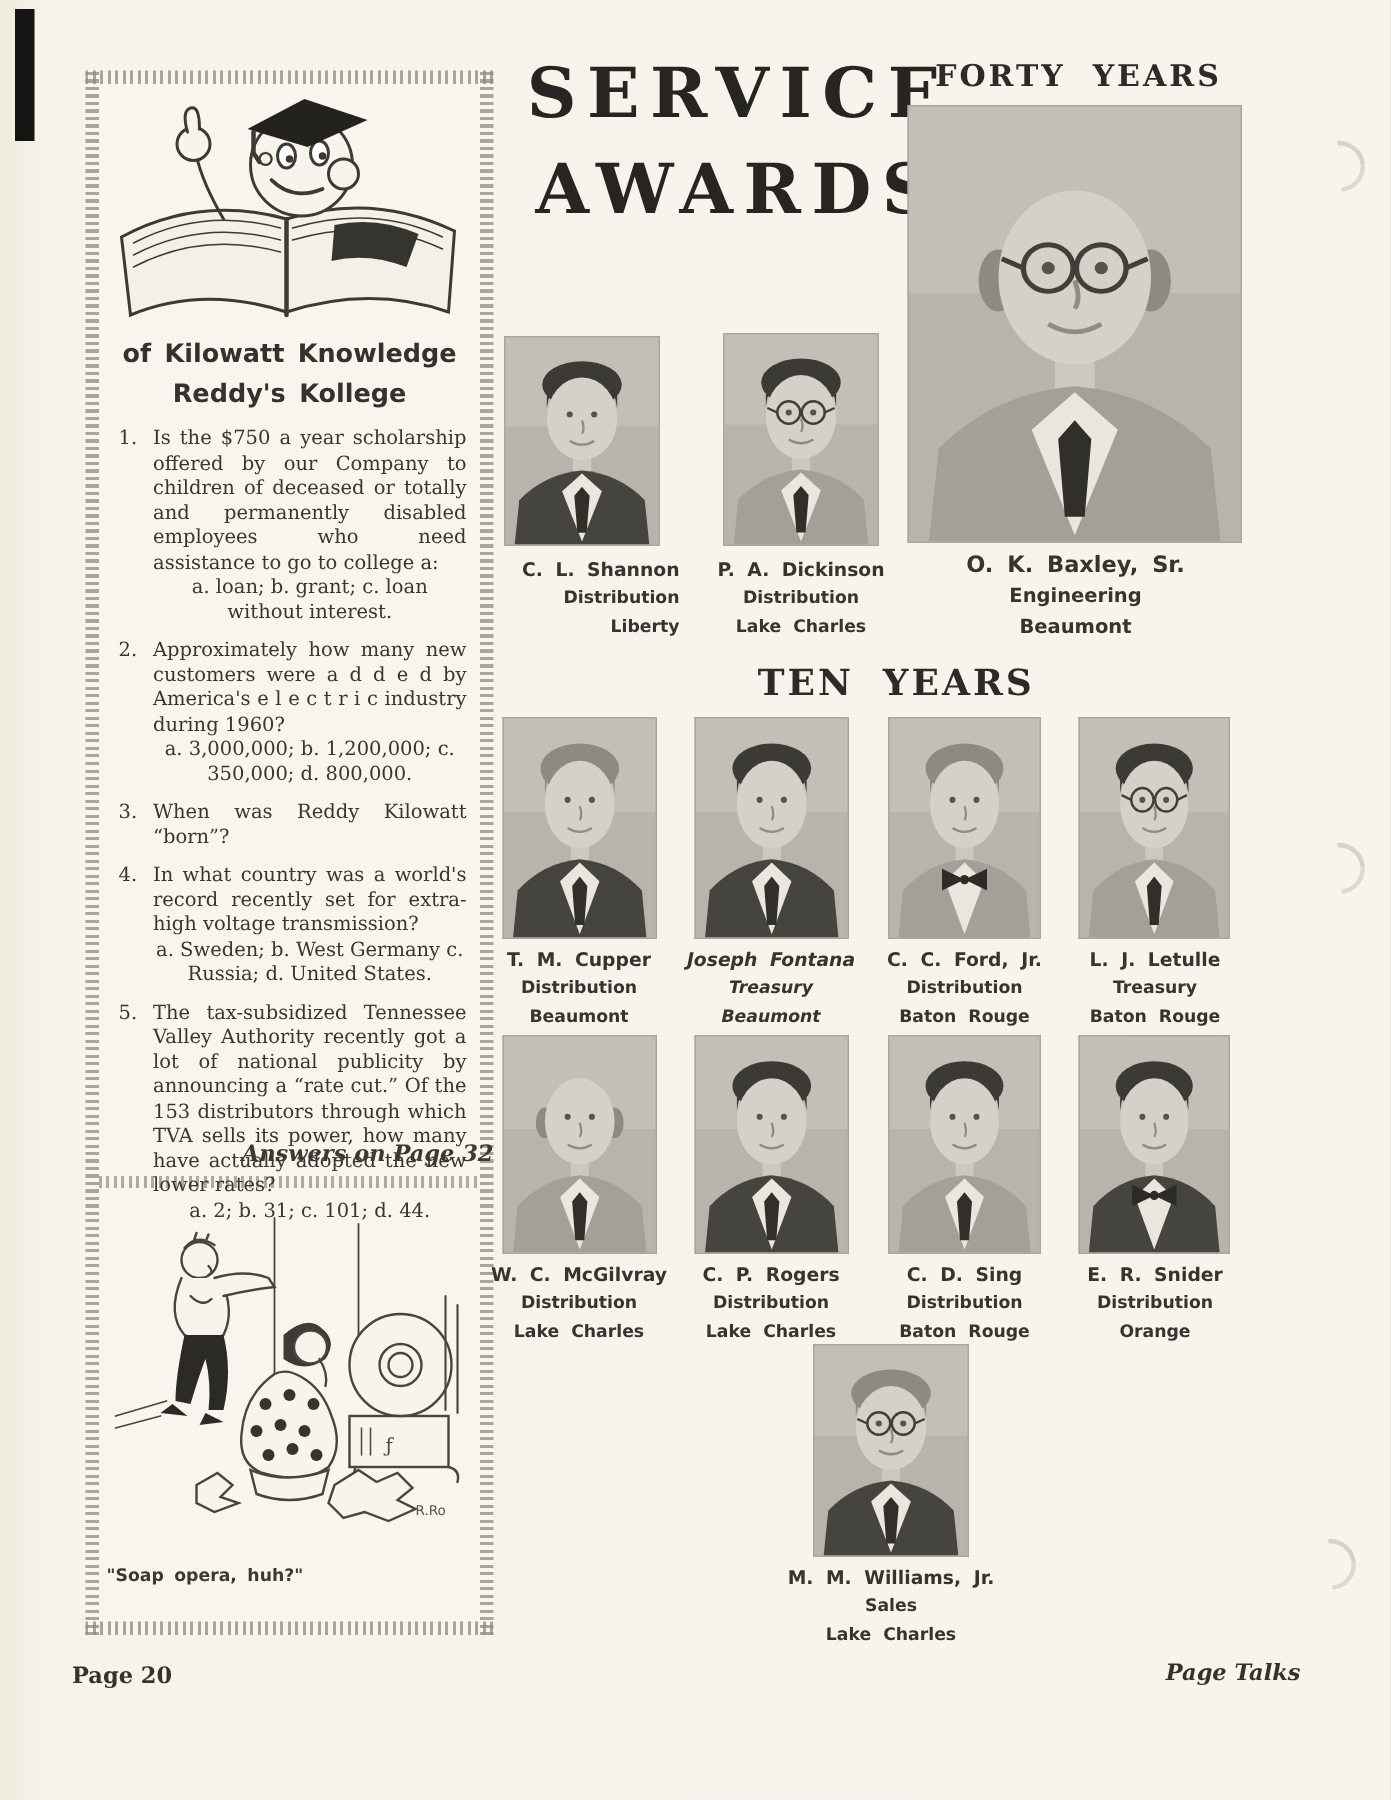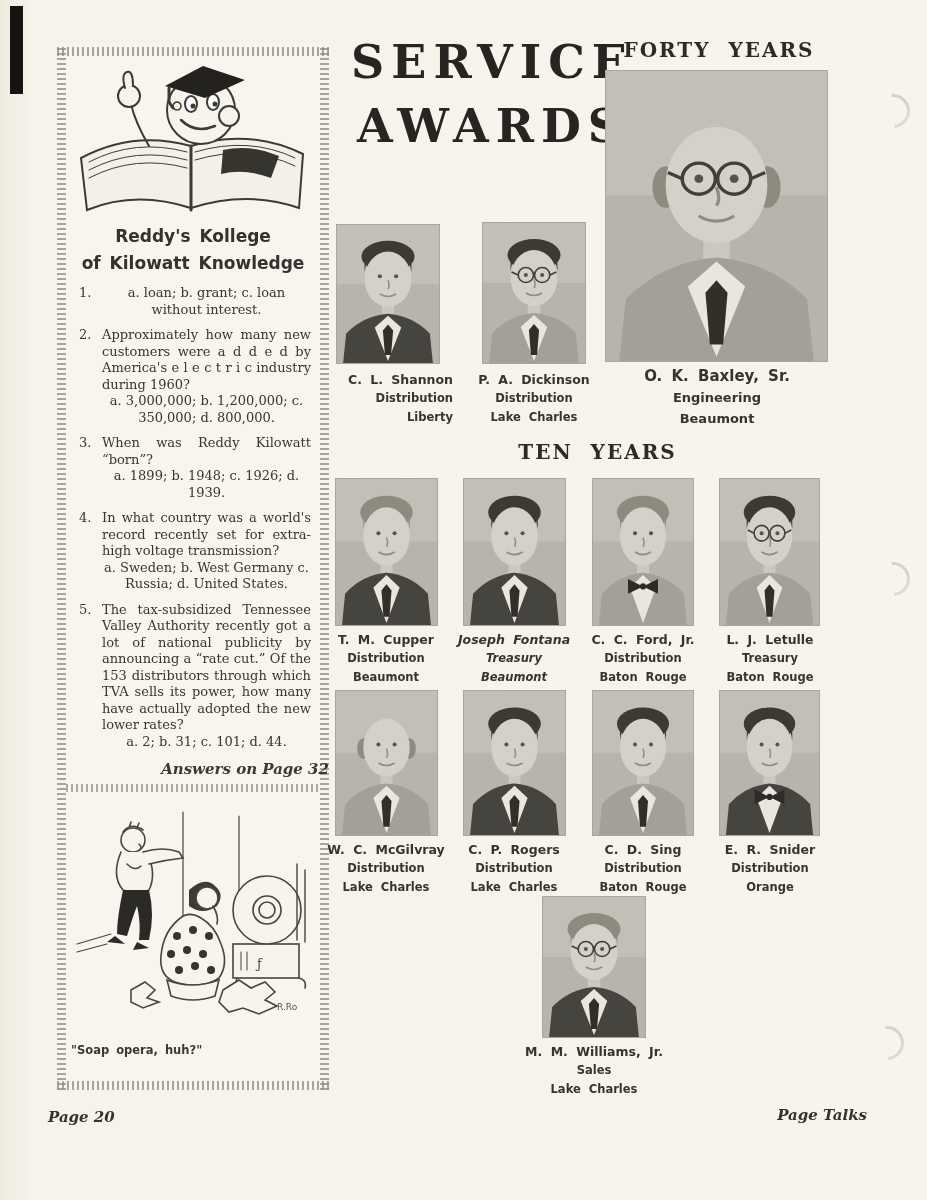--- a/index.html
+++ b/index.html
@@ -37,29 +37,29 @@
   .cartoon{position:absolute;left:14px;top:747px;width:244px;height:240px;}
   .cartoon-caption{position:absolute;left:14px;top:996px;
     font-family:"DejaVu Sans",sans-serif;font-weight:700;font-size:11.5px;color:#3a3934;word-spacing:3px;}
   
   .main-title{position:absolute;left:340px;top:30px;width:305px;text-align:center;
     font-weight:700;font-size:46px;line-height:64px;letter-spacing:7px;color:#262521;}
   .section-heading{position:absolute;font-weight:700;font-size:20px;letter-spacing:2px;
     word-spacing:9px;color:#2c2b27;text-align:center;}
   .h-forty{left:605px;top:38px;width:228px;}
   .h-twenty{left:336px;top:188px;width:250px;}
-  .h-ten{left:465px;top:440px;width:265px;font-size:20px;}
+  .h-ten{left:465px;top:440px;width:265px;font-size:24px;}
   .photo{position:absolute;background:#b9b6ae;border:1px solid #a9a69e;box-sizing:border-box;}
   .photo svg{display:block;width:100%;height:100%;}
   .caption{position:absolute;text-align:center;font-family:"DejaVu Sans",sans-serif;
     font-weight:700;color:#35342f;font-size:11.5px;line-height:19px;word-spacing:4px;}
   .caption .cap-name{font-size:12.5px;}
   .caption-lg{font-size:13px;line-height:21px;}
   .caption-lg .cap-name{font-size:15px;}
-  .footer-left{position:absolute;left:48px;top:1108px;font-style:italic;font-weight:700;font-size:15px;color:#33322d;}
+  .footer-left{position:absolute;left:48px;top:1108px;font-weight:700;font-size:15px;color:#33322d;}
   .footer-right{position:absolute;right:60px;top:1106px;font-style:italic;font-weight:700;font-size:15px;color:#33322d;}
   .curl{position:absolute;width:28px;height:28px;border-radius:50%;
     border:3px solid transparent;border-top-color:#d6d2c6;border-right-color:#ddd9cd;transform:rotate(40deg);}
 </style>
 </head>
 <body>
 
 <div class="page">
 
   <div class="corner-mark"></div>
@@ -93,43 +93,43 @@
         <circle cx="156" cy="58" r="10" fill="#f6f4ec"></circle>
         <path d="M108,62 q14,14 34,6" stroke-width="2.5"></path>
         <path d="M104,44 a4,4 0 1 0 0.1,0" stroke-width="1.5"></path>
 
         <path d="M92,28 L130,8 L172,22 L132,40 Z" fill="#23221f" stroke="none"></path>
         <path d="M96,30 l0,14 M96,44 l4,6" stroke-width="3"></path>
       </g>
     </svg>
 
     <div class="kollege-title">
+      <div>of Kilowatt Knowledge</div>
       <div>Reddy's Kollege</div>
-      <div>of Kilowatt Knowledge</div>
     </div>
 
     <div class="quiz">
       <div class="q-item">
         <div class="q-num">1.</div>
         <div class="q-body">
+          <div class="q-text">Is the $750 a year scholarship offered by our Company to children of deceased or totally and permanently disabled employees who need assistance to go to college a:</div>
           <div class="q-ans">a. loan; b. grant; c. loan without interest.</div>
         </div>
       </div>
       <div class="q-item">
         <div class="q-num">2.</div>
         <div class="q-body">
           <div class="q-text">Approximately how many new customers were a d d e d by America's e l e c t r i c industry during 1960?</div>
           <div class="q-ans">a. 3,000,000; b. 1,200,000; c. 350,000; d. 800,000.</div>
         </div>
       </div>
       <div class="q-item">
         <div class="q-num">3.</div>
         <div class="q-body">
           <div class="q-text">When was Reddy Kilowatt “born”?</div>
-          <div class="q-ans">a. 1899; b. 1948; c. 1926; d. 1939.</div>
         </div>
       </div>
       <div class="q-item">
         <div class="q-num">4.</div>
         <div class="q-body">
           <div class="q-text">In what country was a world's record recently set for extra-high voltage transmission?</div>
           <div class="q-ans">a. Sweden; b. West Germany c. Russia; d. United States.</div>
         </div>
       </div>
       <div class="q-item">

